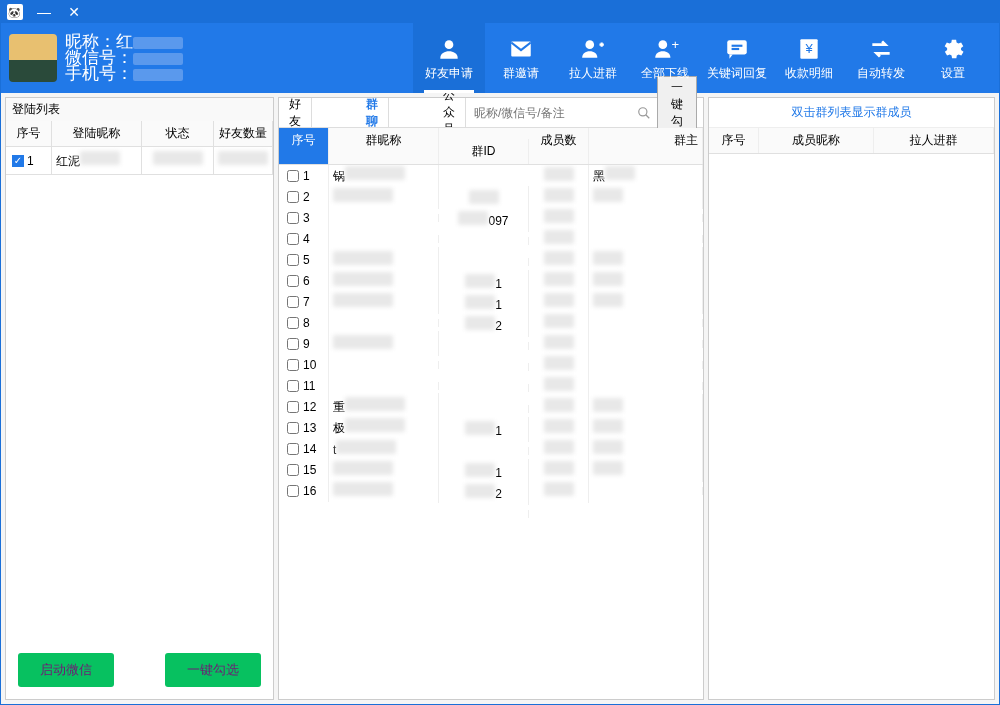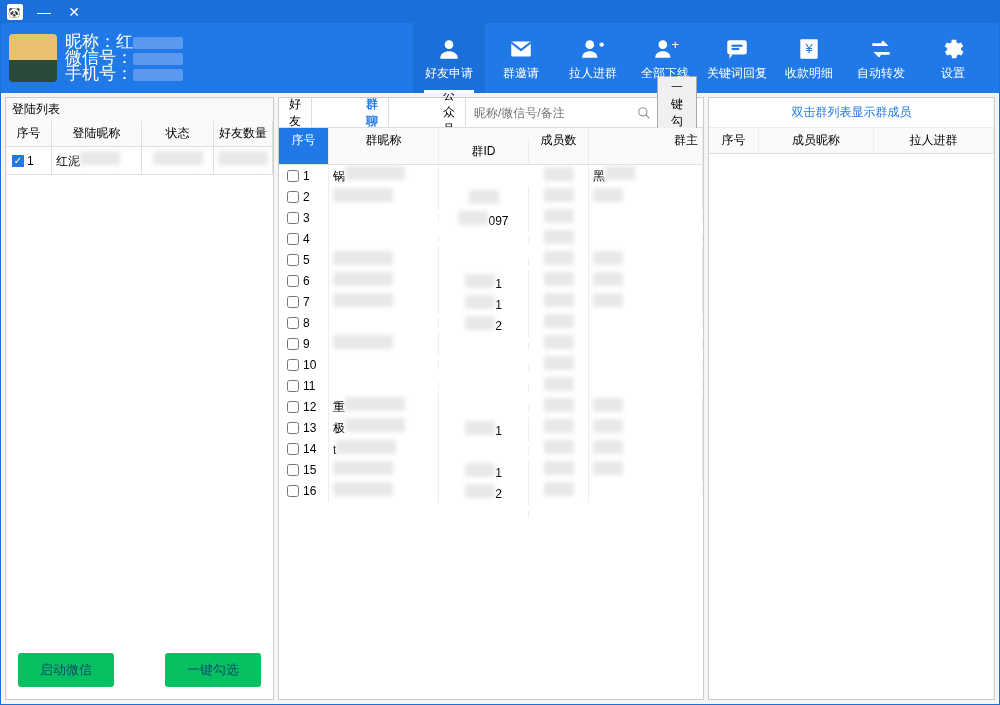--- a/index.html
+++ b/index.html
@@ -37,21 +37,21 @@
 .left .panel-title { font-size: 12px; padding: 3px 6px; background: #f9f9f9; }
 .left .tbl-head { display: flex; font-size: 12px; }
 .left .tbl-head div, .left .tbl-row div { border-right: 1px solid #e0e0e0; border-bottom: 1px solid #e0e0e0; padding: 4px 4px; text-align: center; }
 .left .tbl-head div { background: #fafafa; }
 .left .c1 { width: 46px; } .left .c2 { width: 90px; } .left .c3 { width: 72px; } .left .c4 { flex:1; }
 .left .tbl-body { flex:1; font-size:12px; }
 .left .tbl-row { display:flex; }
 .left .tbl-row .c1 { display:flex; align-items:center; gap:3px; padding-left:6px; text-align:left;}
 .left .chk { width:12px; height:12px; background:#2179e8; display:inline-flex;align-items:center;justify-content:center;color:#fff;font-size:10px;}
 .left .footer-btns { padding: 12px; display:flex; justify-content: space-between; }
-.left .footer-btns button { border:none; background:#07c160; color:#0c4a6e; font-size:13px; padding:8px 22px; border-radius:3px; cursor:pointer; }
+.left .footer-btns button { border:none; background:#07c160; color:#701a75; font-size:13px; padding:8px 22px; border-radius:3px; cursor:pointer; }
 
 
 .middle .toolbar { display:flex; align-items:center; border-bottom:1px solid #ddd; height:30px; font-size:12px; }
 .middle .tab { padding: 0 10px; height:100%; display:flex; align-items:center; border-right:1px solid #ddd; cursor:pointer; }
 .middle .tab.active { color:#2179e8; font-weight:bold; }
 .middle .search { flex:1; border:none; height:100%; padding:0 8px; font-size:12px; color:#999; outline:none; }
 .middle .search-icon { width:24px; text-align:center; color:#999; font-size:14px; cursor:pointer; }
 .middle .select-all-btn { margin: 0 6px; font-size:12px; padding:2px 8px; border:1px solid #aaa; background:#f0f0f0; cursor:pointer; }
 .mid-head { display:flex; font-size:12px; background:#fafafa; border-bottom:1px solid #e0e0e0; }
 .mid-head > div, .mid-row > div { padding:4px 4px; text-align:center; border-right:1px solid #eee; }

